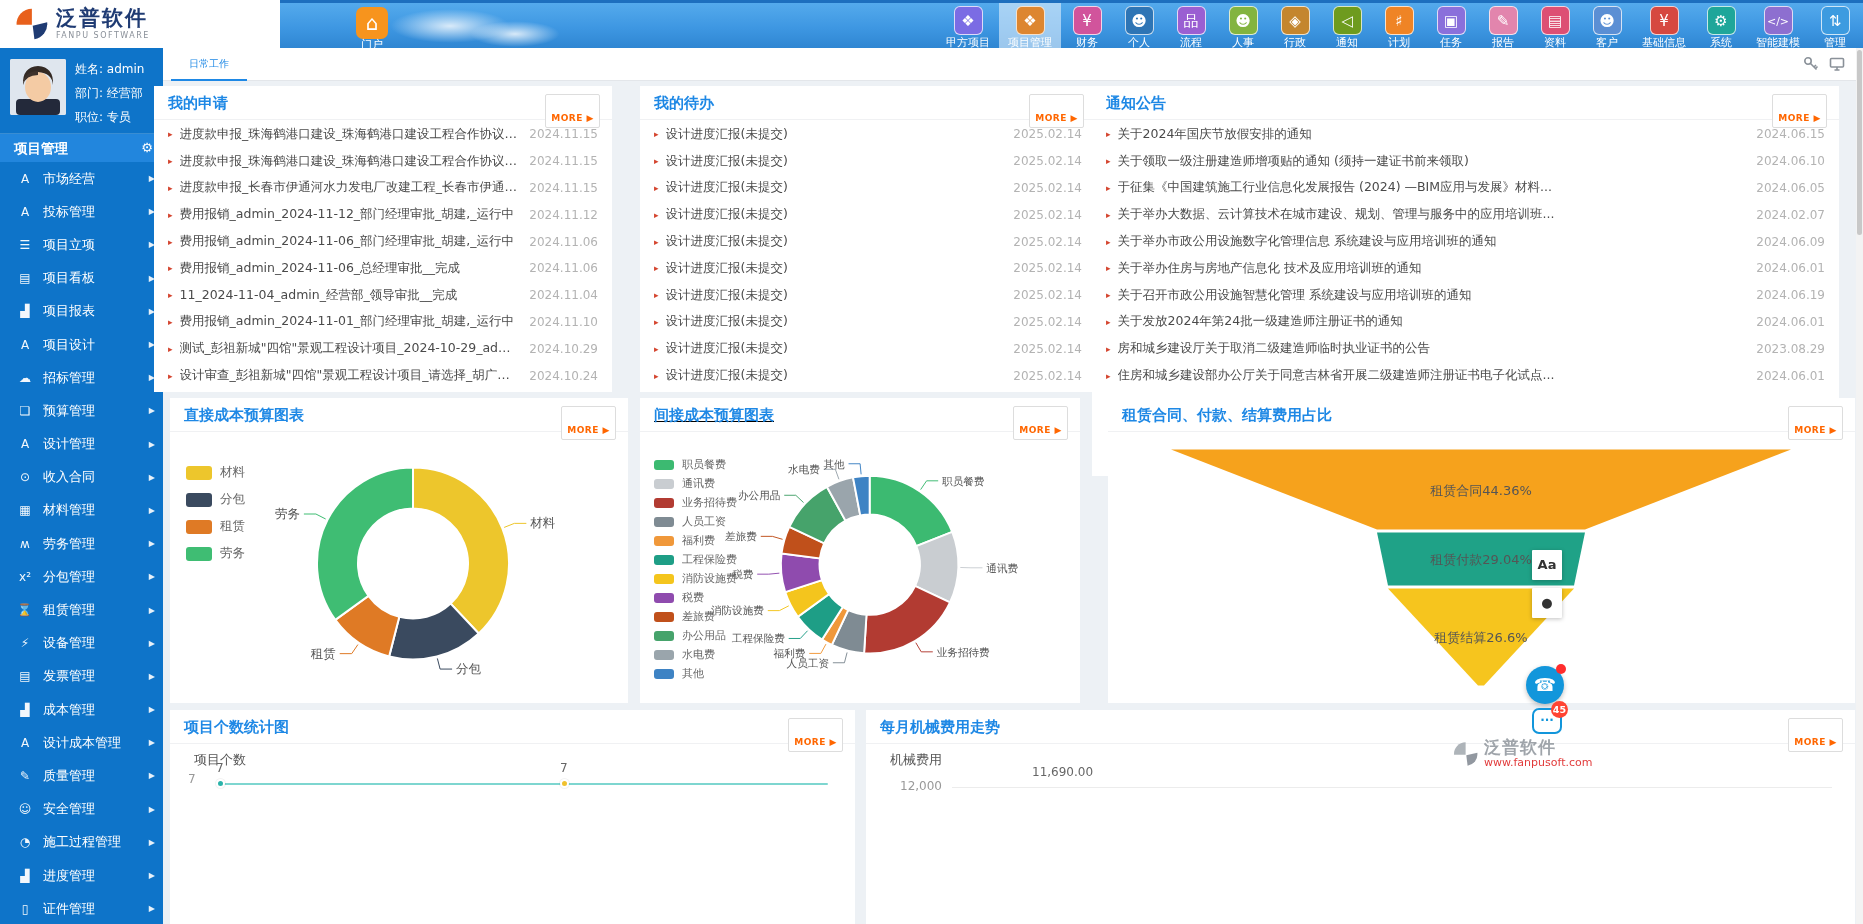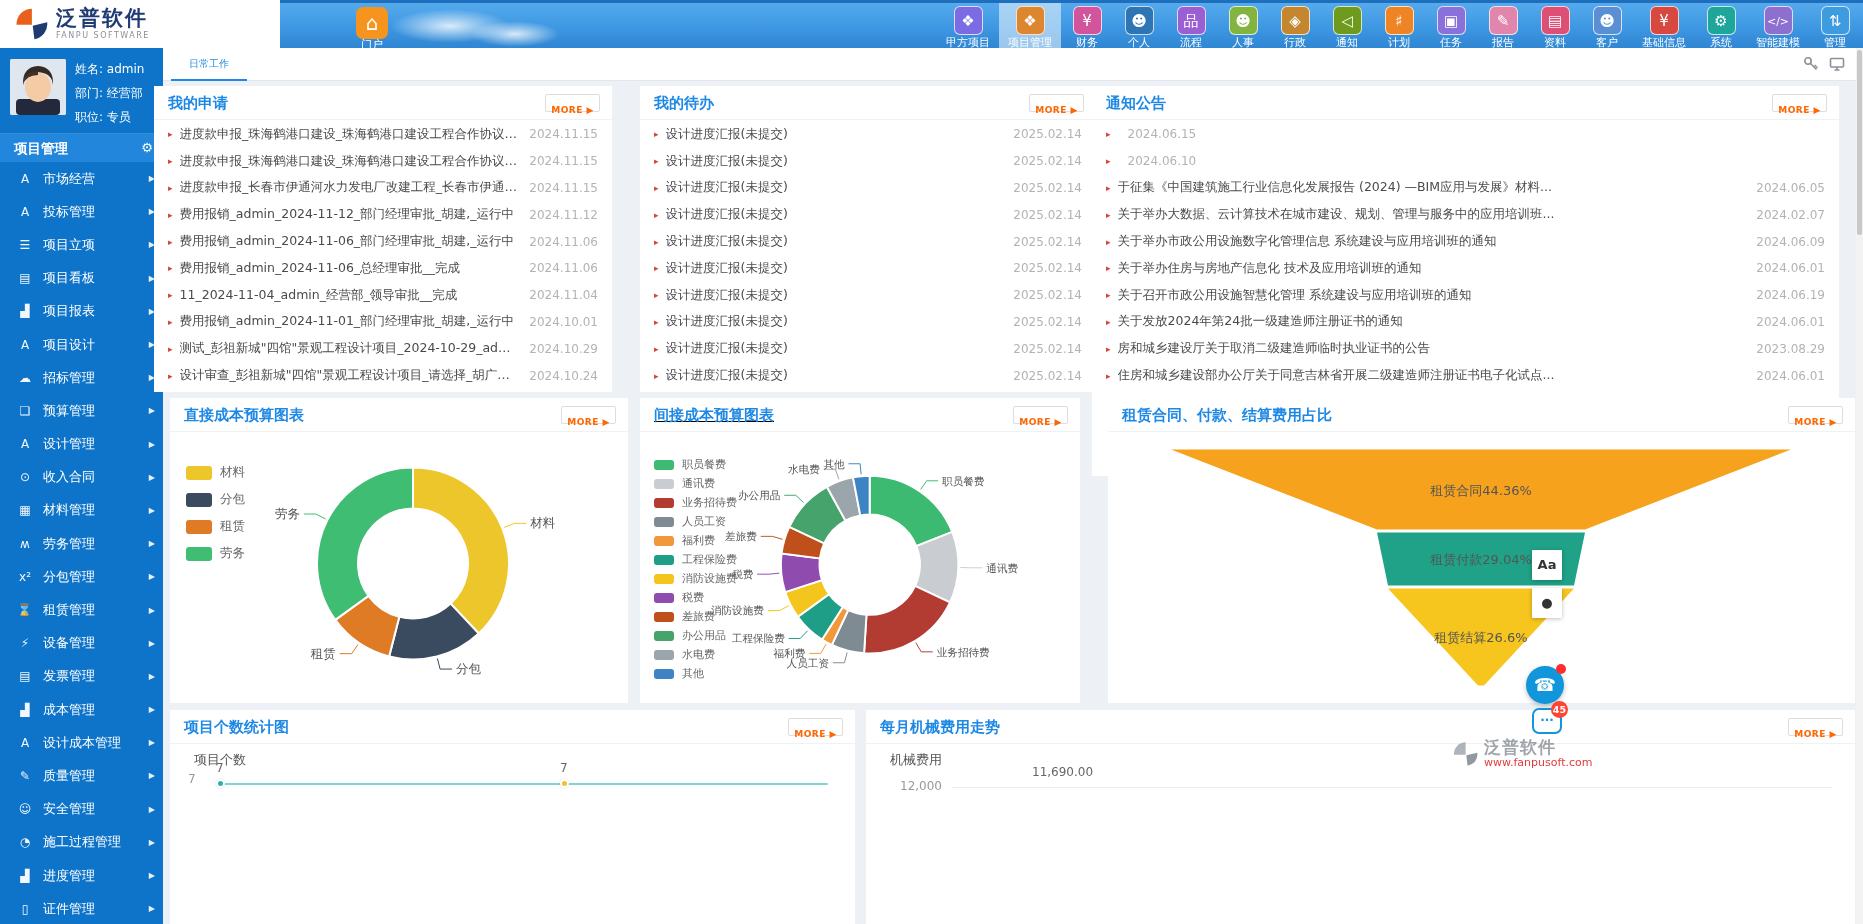--- a/index.html
+++ b/index.html
@@ -40,21 +40,21 @@
   
   .tabbar { position:absolute; left:163px; top:48px; width:1700px; height:33px; background:#fff; border-bottom:1px solid #e3e6ea; }
   .tab { position:absolute; left:8px; top:0; height:33px; line-height:31px; padding:0 18px; font-size:10px; color:#1e88e5; border-bottom:2px solid #1e88e5; cursor:pointer; }
   .tab-tools { position:absolute; right:18px; top:8px; display:flex; gap:10px; }
   .tool-ico { width:16px; height:16px; color:#8a9199; cursor:pointer; }
 
   
   .panel { position:absolute; background:#fff; }
   .p-head { height:34px; line-height:34px; padding:0 14px; border-bottom:1px solid #f0f1f3; position:relative; }
   .p-title { font-size:15px; font-weight:bold; color:#1e88e5; }
-  .more { position:absolute; right:12px; top:8px; height:17px; line-height:15px; font-size:9px; font-weight:bold; color:#ff6600; border:1px solid #ddd; border-radius:2px; padding:8px 5px; background:#fff; cursor:pointer; letter-spacing:.5px; }
+  .more { position:absolute; right:12px; top:8px; height:17px; line-height:15px; font-size:9px; font-weight:bold; color:#ff6600; border:1px solid #ddd; border-radius:2px; padding:16px 5px; background:#fff; cursor:pointer; letter-spacing:.5px; }
   .p-body { position:absolute; left:0; right:0; top:35px; bottom:0; }
 
   .lrow { height:26.8px; display:flex; align-items:center; padding:0 14px; font-size:12.5px; cursor:pointer; }
   .lrow .blt { color:#d4442e; font-size:9px; margin-right:7px; flex:none; }
   .lrow .txt { flex:1; color:#4a4a4a; white-space:nowrap; overflow:hidden; text-overflow:ellipsis; }
   .lrow .date { color:#b3b3b3; font-size:12px; margin-left:10px; flex:none; }
 
   
   .legend { position:absolute; z-index:3; }
   .lg-row { display:flex; align-items:center; cursor:pointer; }
@@ -374,21 +374,21 @@
         <span class="date">2024.11.06</span>
       </div>
       <div class="lrow">
         <span class="blt">▸</span>
         <span class="txt">11_2024-11-04_admin_经营部_领导审批__完成</span>
         <span class="date">2024.11.04</span>
       </div>
       <div class="lrow">
         <span class="blt">▸</span>
         <span class="txt">费用报销_admin_2024-11-01_部门经理审批_胡建,_运行中</span>
-        <span class="date">2024.10.01</span>
+        <span class="date">2024.11.10</span>
       </div>
       <div class="lrow">
         <span class="blt">▸</span>
         <span class="txt">测试_彭祖新城"四馆"景观工程设计项目_2024-10-29_admin_结束__完成</span>
         <span class="date">2024.10.29</span>
       </div>
       <div class="lrow">
         <span class="blt">▸</span>
         <span class="txt">设计审查_彭祖新城"四馆"景观工程设计项目_请选择_胡广生_2024-10-2...</span>
         <span class="date">2024.10.24</span>
@@ -456,24 +456,26 @@
 </div>
 
 <div class="panel" style="left:1092px;top:86px;width:747px;height:390px;">
   <div class="p-head">
     <span class="p-title">通知公告</span>
     <span class="more">MORE ▶</span>
   </div>
   <div class="p-body">
       <div class="lrow">
         <span class="blt">▸</span>
+        <span class="txt">关于2024年国庆节放假安排的通知</span>
         <span class="date">2024.06.15</span>
       </div>
       <div class="lrow">
         <span class="blt">▸</span>
+        <span class="txt">关于领取一级注册建造师增项贴的通知 (须持一建证书前来领取)</span>
         <span class="date">2024.06.10</span>
       </div>
       <div class="lrow">
         <span class="blt">▸</span>
         <span class="txt">于征集《中国建筑施工行业信息化发展报告 (2024) —BIM应用与发展》材料...</span>
         <span class="date">2024.06.05</span>
       </div>
       <div class="lrow">
         <span class="blt">▸</span>
         <span class="txt">关于举办大数据、云计算技术在城市建设、规划、管理与服务中的应用培训班...</span>

